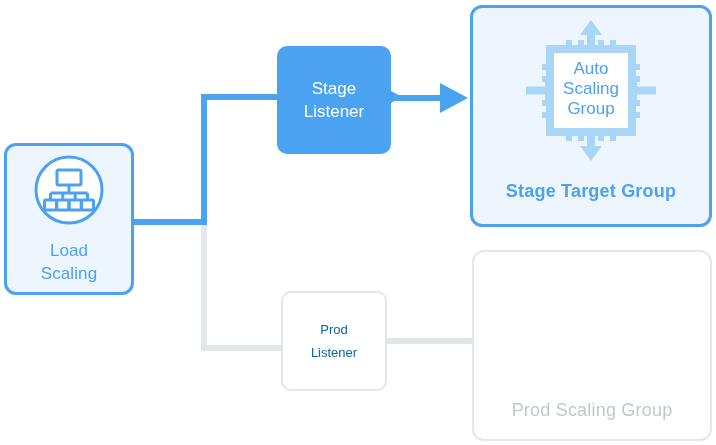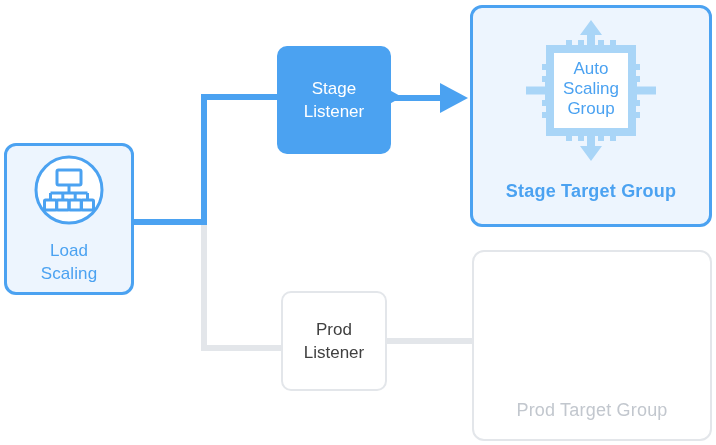--- a/index.html
+++ b/index.html
@@ -32,21 +32,21 @@
   .stage-listener .txt{
     color:#ffffff;font-size:17px;line-height:23px;text-align:center;
   }
 
   
   .prod-listener{
     left:281px;top:291px;width:106px;height:100px;
     background:#FFFFFF;border:2px solid #E3E6EA;border-radius:10px;z-index:5;
   }
   .prod-listener .txt{
-    color:#404040;font-size:17px;line-height:23px;text-align:center;
+    color:#0369a1;font-size:13px;line-height:23px;text-align:center;
   }
 
   
   .stage-tg{
     left:470px;top:5px;width:242px;height:222px;
     background:#EDF5FE;border:3px solid #4BA2F1;border-radius:12px;
     justify-content:flex-start;z-index:5;
   }
   .stage-tg-label{
     position:absolute;left:0;right:0;bottom:22px;text-align:center;
@@ -177,16 +177,16 @@
         <text x="75" y="56" text-anchor="middle" font-family="Liberation Sans, DejaVu Sans, sans-serif" font-size="17" fill="#4BA2F1">Auto</text>
         <text x="75" y="76" text-anchor="middle" font-family="Liberation Sans, DejaVu Sans, sans-serif" font-size="17" fill="#4BA2F1">Scaling</text>
         <text x="75" y="96" text-anchor="middle" font-family="Liberation Sans, DejaVu Sans, sans-serif" font-size="17" fill="#4BA2F1">Group</text>
       </svg>
     </div>
 
     <div class="stage-tg-label">Stage Target Group</div>
   </div>
 
   <div class="node prod-tg">
-    <div class="prod-tg-label">Prod Target Group</div>
+    <div class="prod-tg-label">Prod Scaling Group</div>
   </div>
 
 </div>
 
 </body></html>

